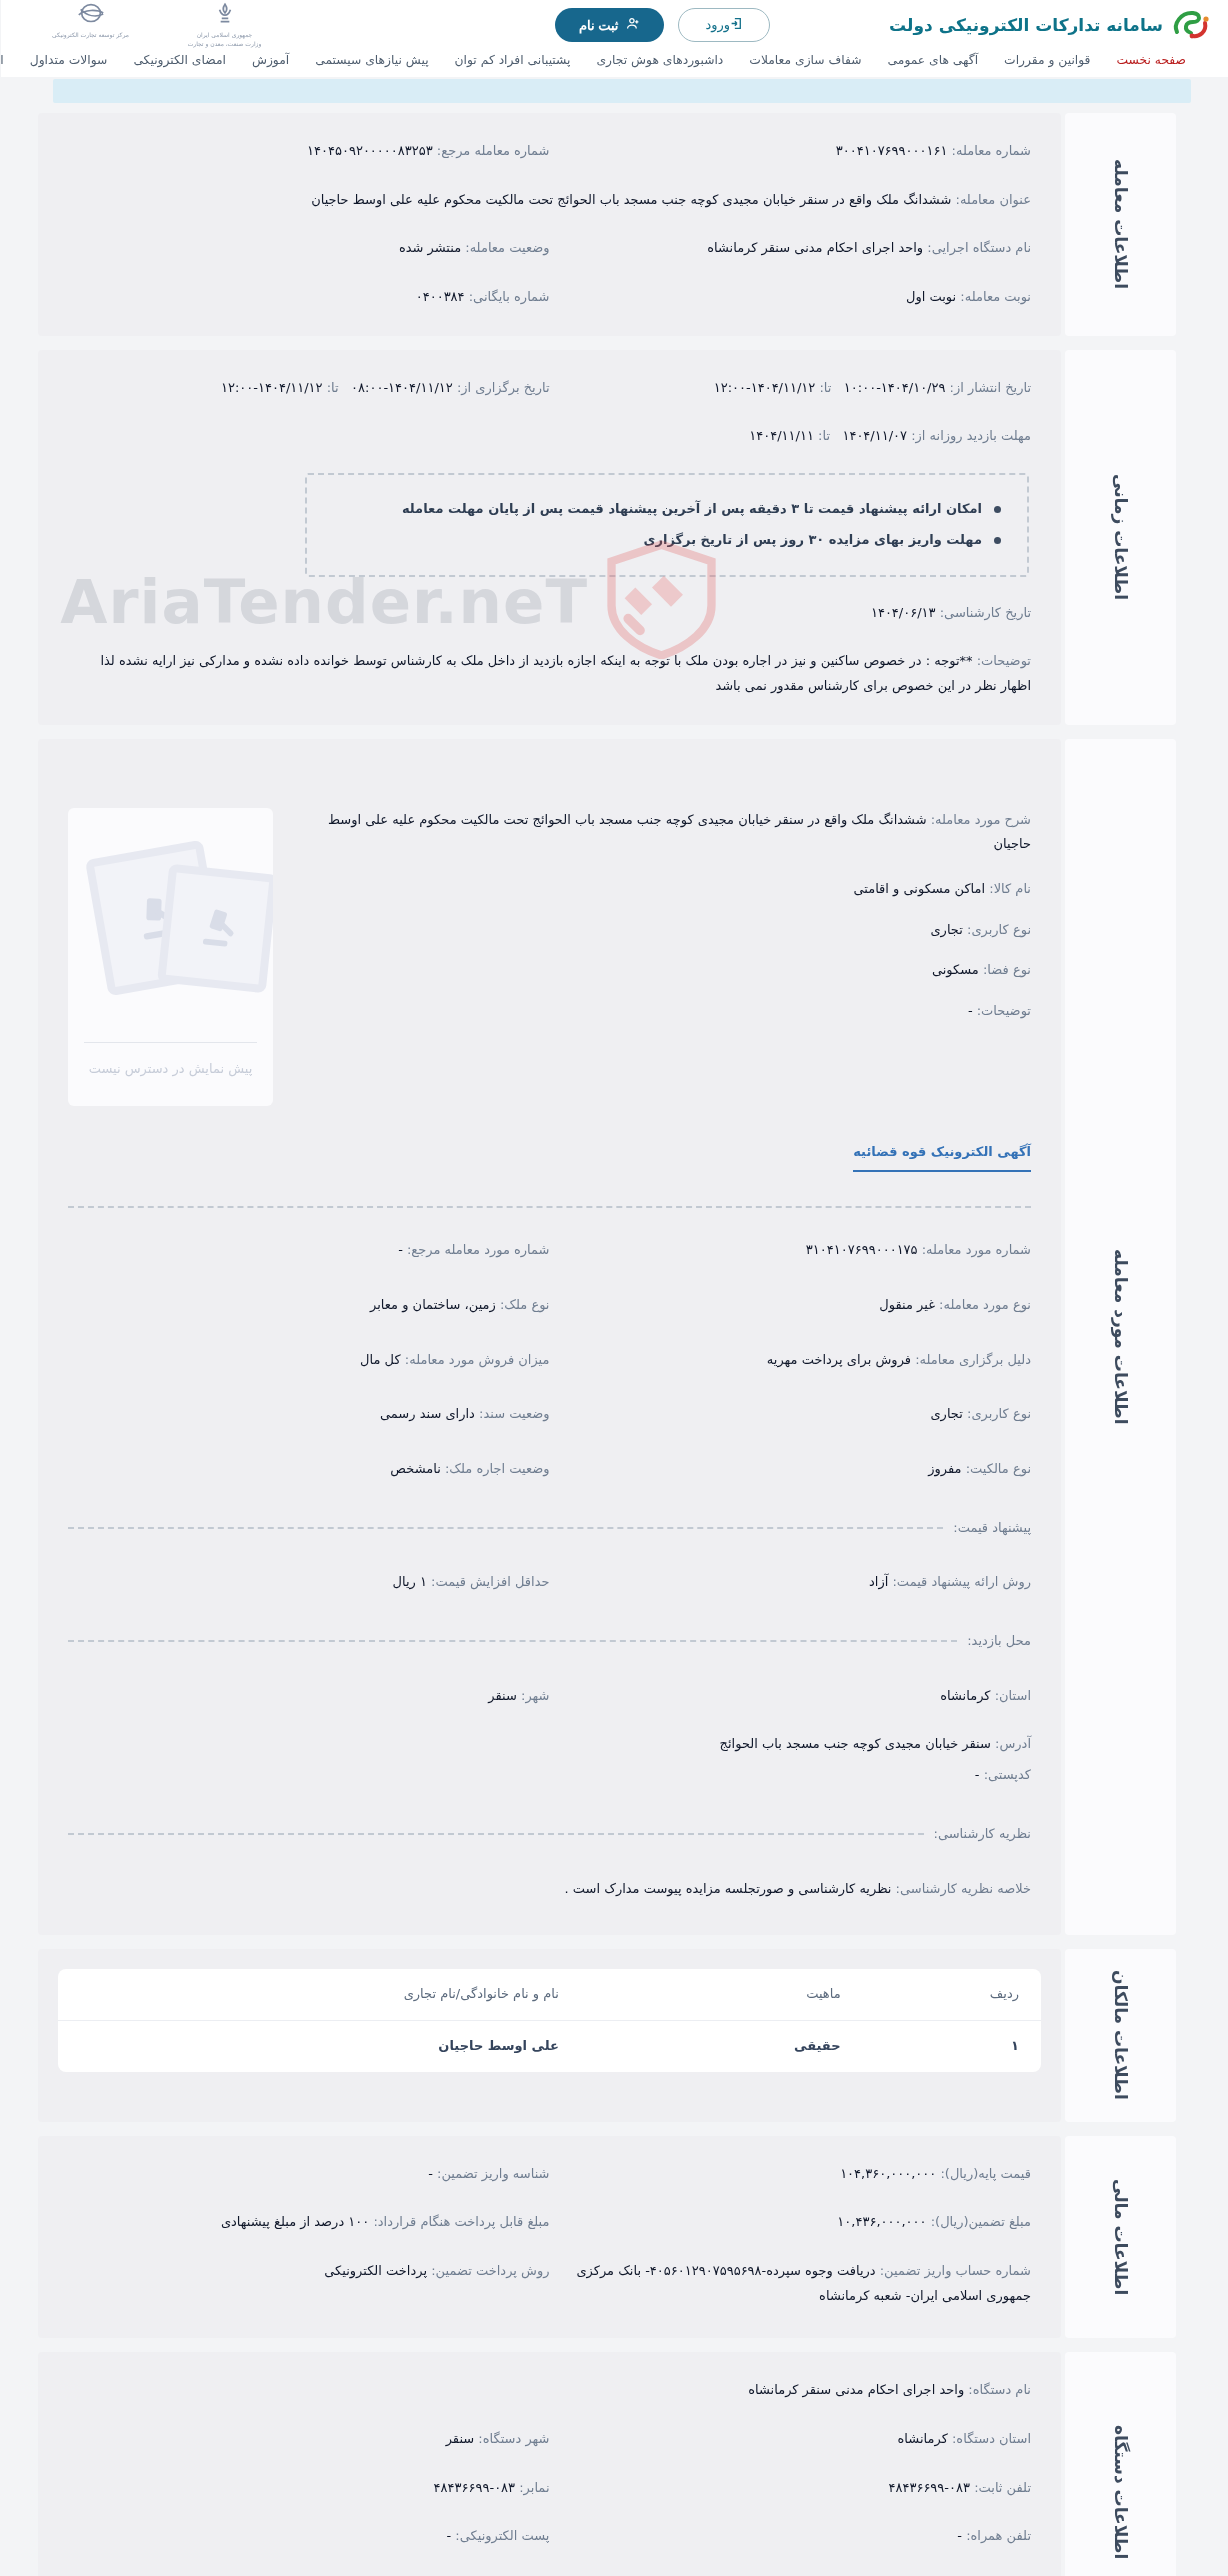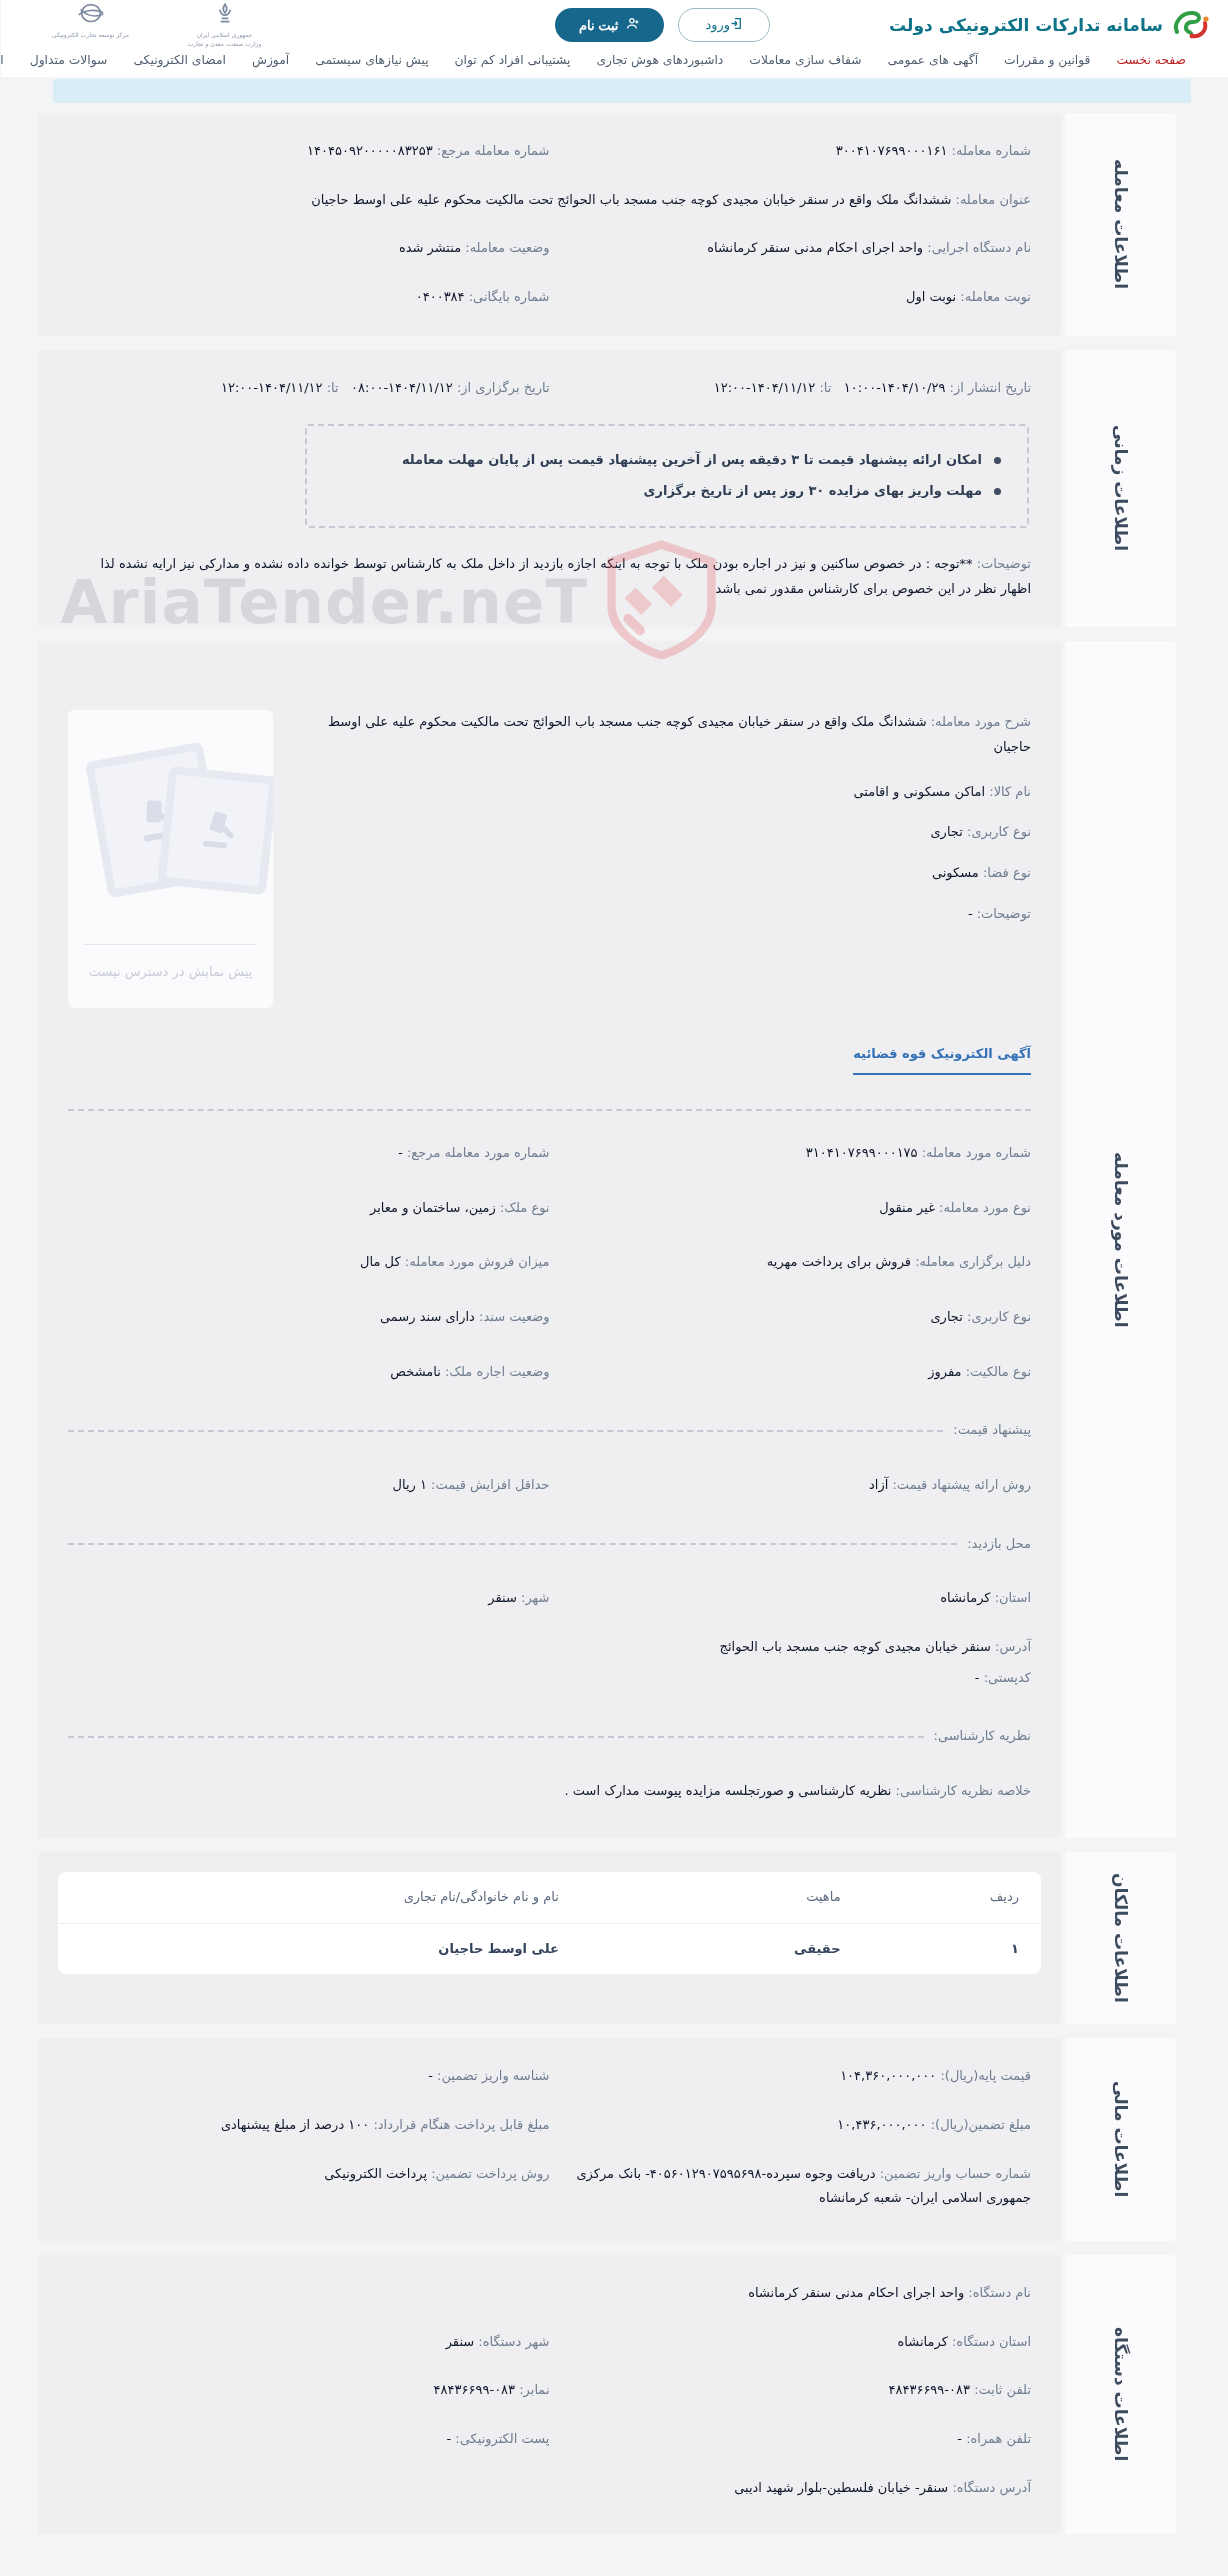--- a/index.html
+++ b/index.html
@@ -180,30 +180,37 @@
         <span class="lbl">تا:</span>
         <span class="val">۱۴۰۴/۱۱/۱۲-۱۲:۰۰</span>
       </div>
       <div>
         <span class="lbl">تاریخ برگزاری از:</span>
         <span class="val">۱۴۰۴/۱۱/۱۲-۰۸:۰۰</span>&nbsp;&nbsp;
         <span class="lbl">تا:</span>
         <span class="val">۱۴۰۴/۱۱/۱۲-۱۲:۰۰</span>
       </div>
     </div>
+    <div class="row1">
+      <span class="lbl">مهلت بازدید روزانه از:</span>
+      <span class="val">۱۴۰۴/۱۱/۰۷</span>&nbsp;&nbsp;
+      <span class="lbl">تا:</span>
+      <span class="val">۱۴۰۴/۱۱/۱۱</span>
+    </div>
     <div class="notice">
       <div class="notice-line">
           <span class="dot"></span>
           <span>امکان ارائه پیشنهاد قیمت تا ۳ دقیقه پس از آخرین پیشنهاد قیمت پس از پایان مهلت معامله</span>
         </div>
       <div class="notice-line">
           <span class="dot"></span>
           <span>مهلت واریز بهای مزایده ۳۰ روز پس از تاریخ برگزاری</span>
         </div>
     </div>
+    <div class="row1"><span class="lbl">تاریخ کارشناسی:</span> <span class="val">۱۴۰۴/۰۶/۱۳</span></div>
     <div class="row1" style="margin-bottom:0;"><span class="lbl">توضیحات:</span> <span class="val">**توجه : در خصوص ساکنین و نیز در اجاره بودن ملک با توجه به اینکه اجازه بازدید از داخل ملک به کارشناس توسط خوانده داده نشده و مدارکی نیز ارایه نشده لذا اظهار نظر در این خصوص برای کارشناس مقدور نمی باشد</span></div>
   </div>
 </div>
 
 <div class="card">
   <div class="card-label">
       <span>اطلاعات مورد معامله</span>
     </div>
   <div class="card-body" style="padding-top:69px;">
     <div class="subject-top">

